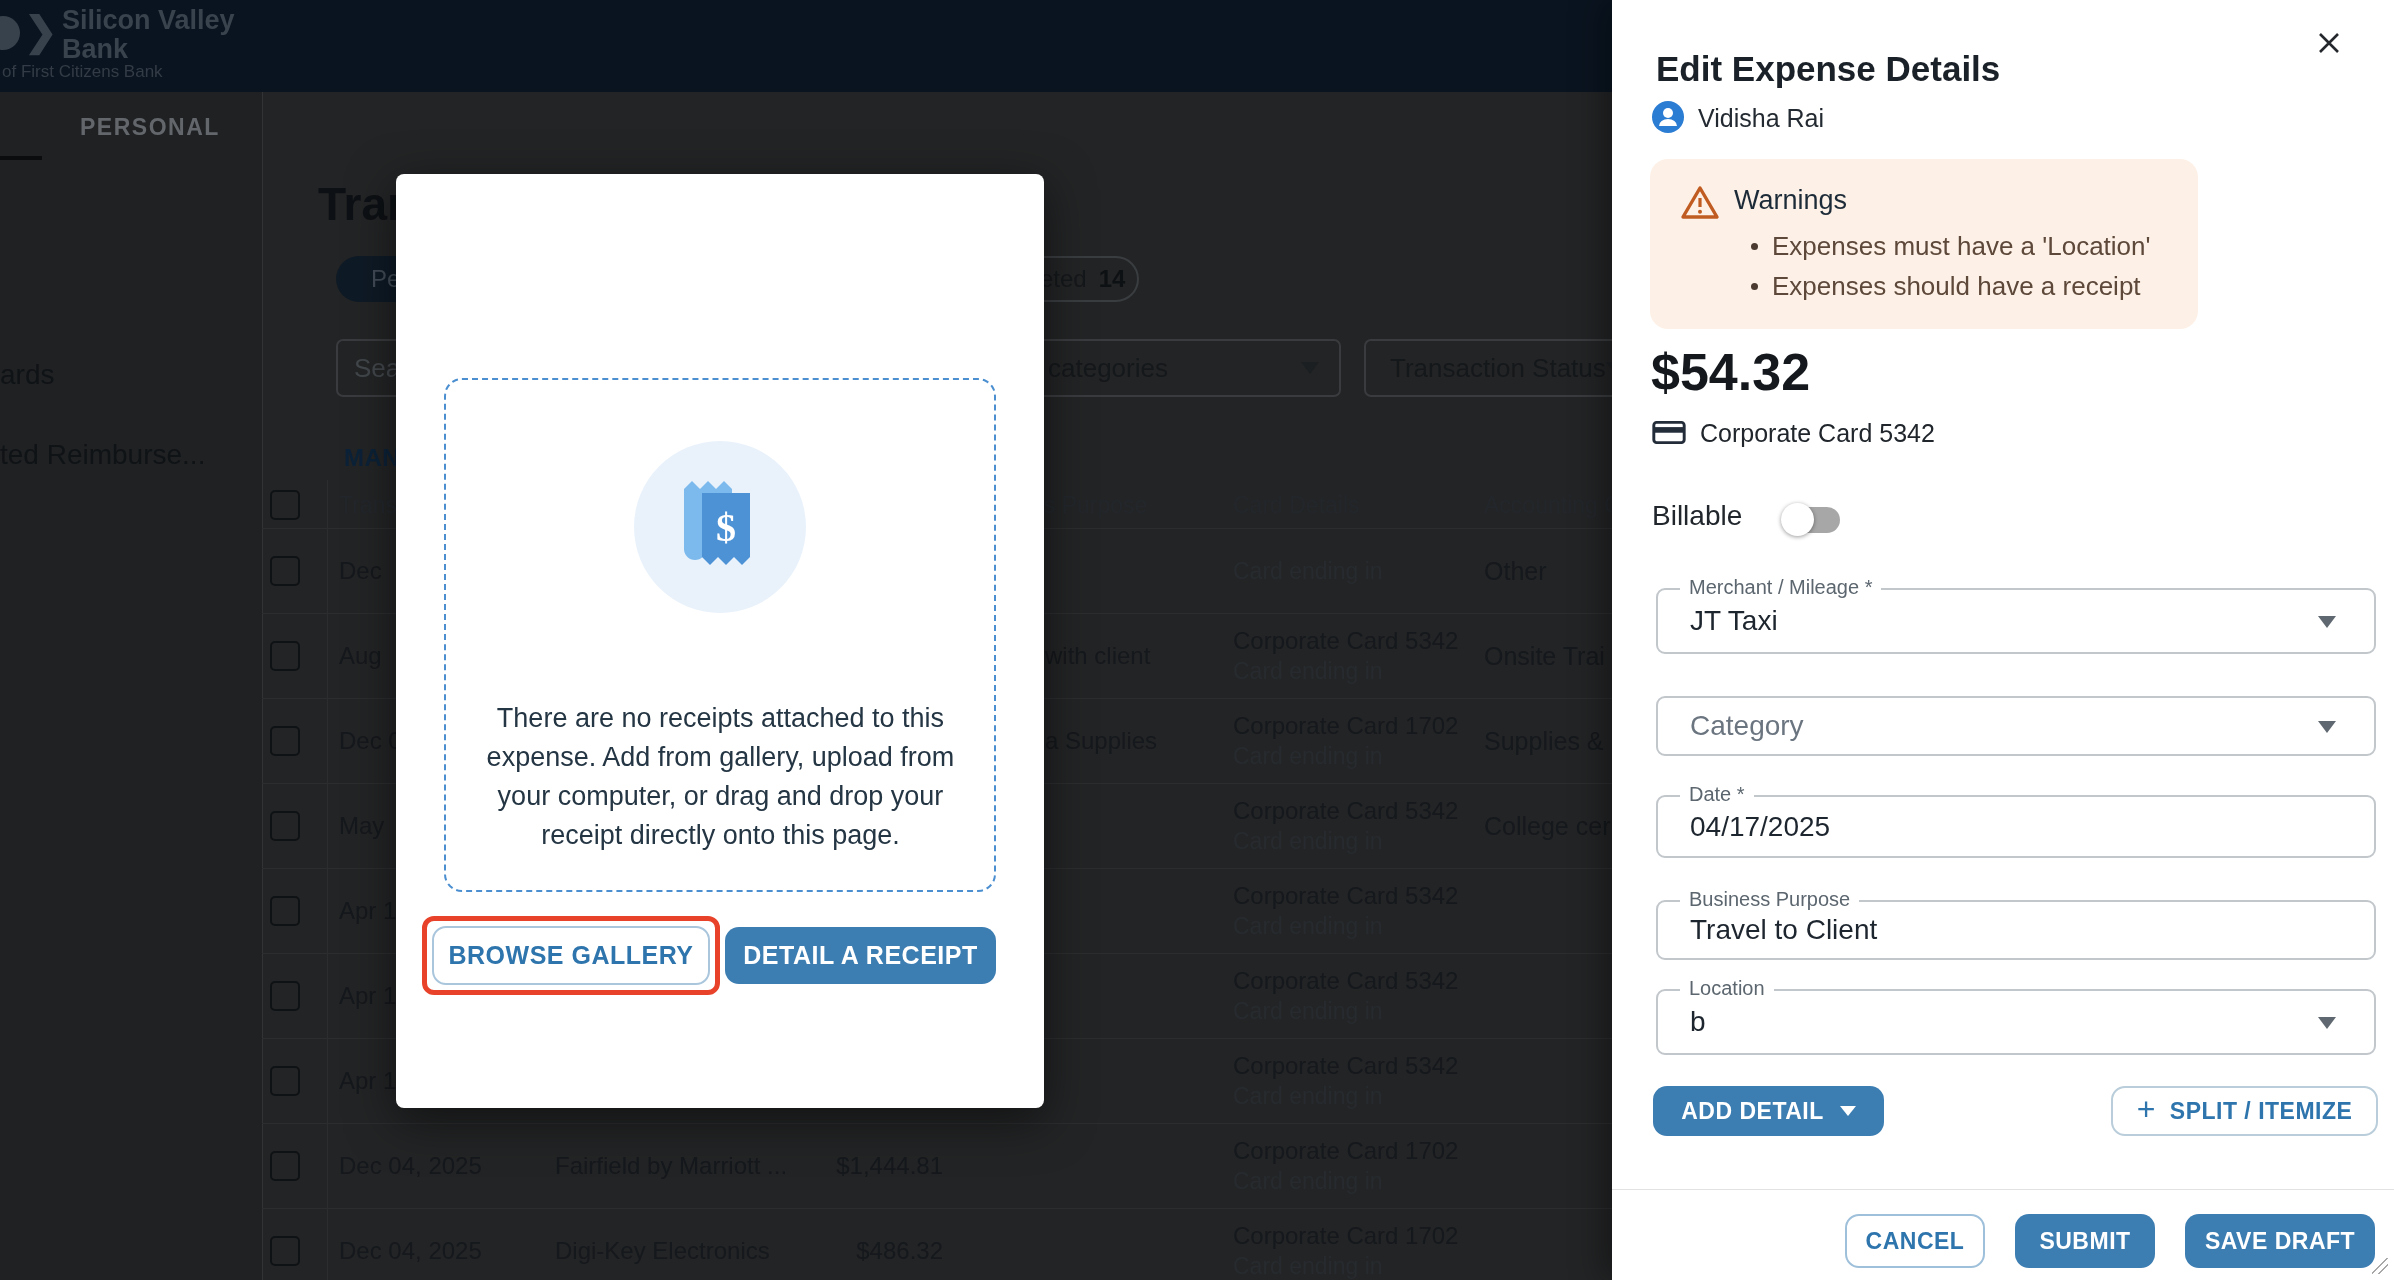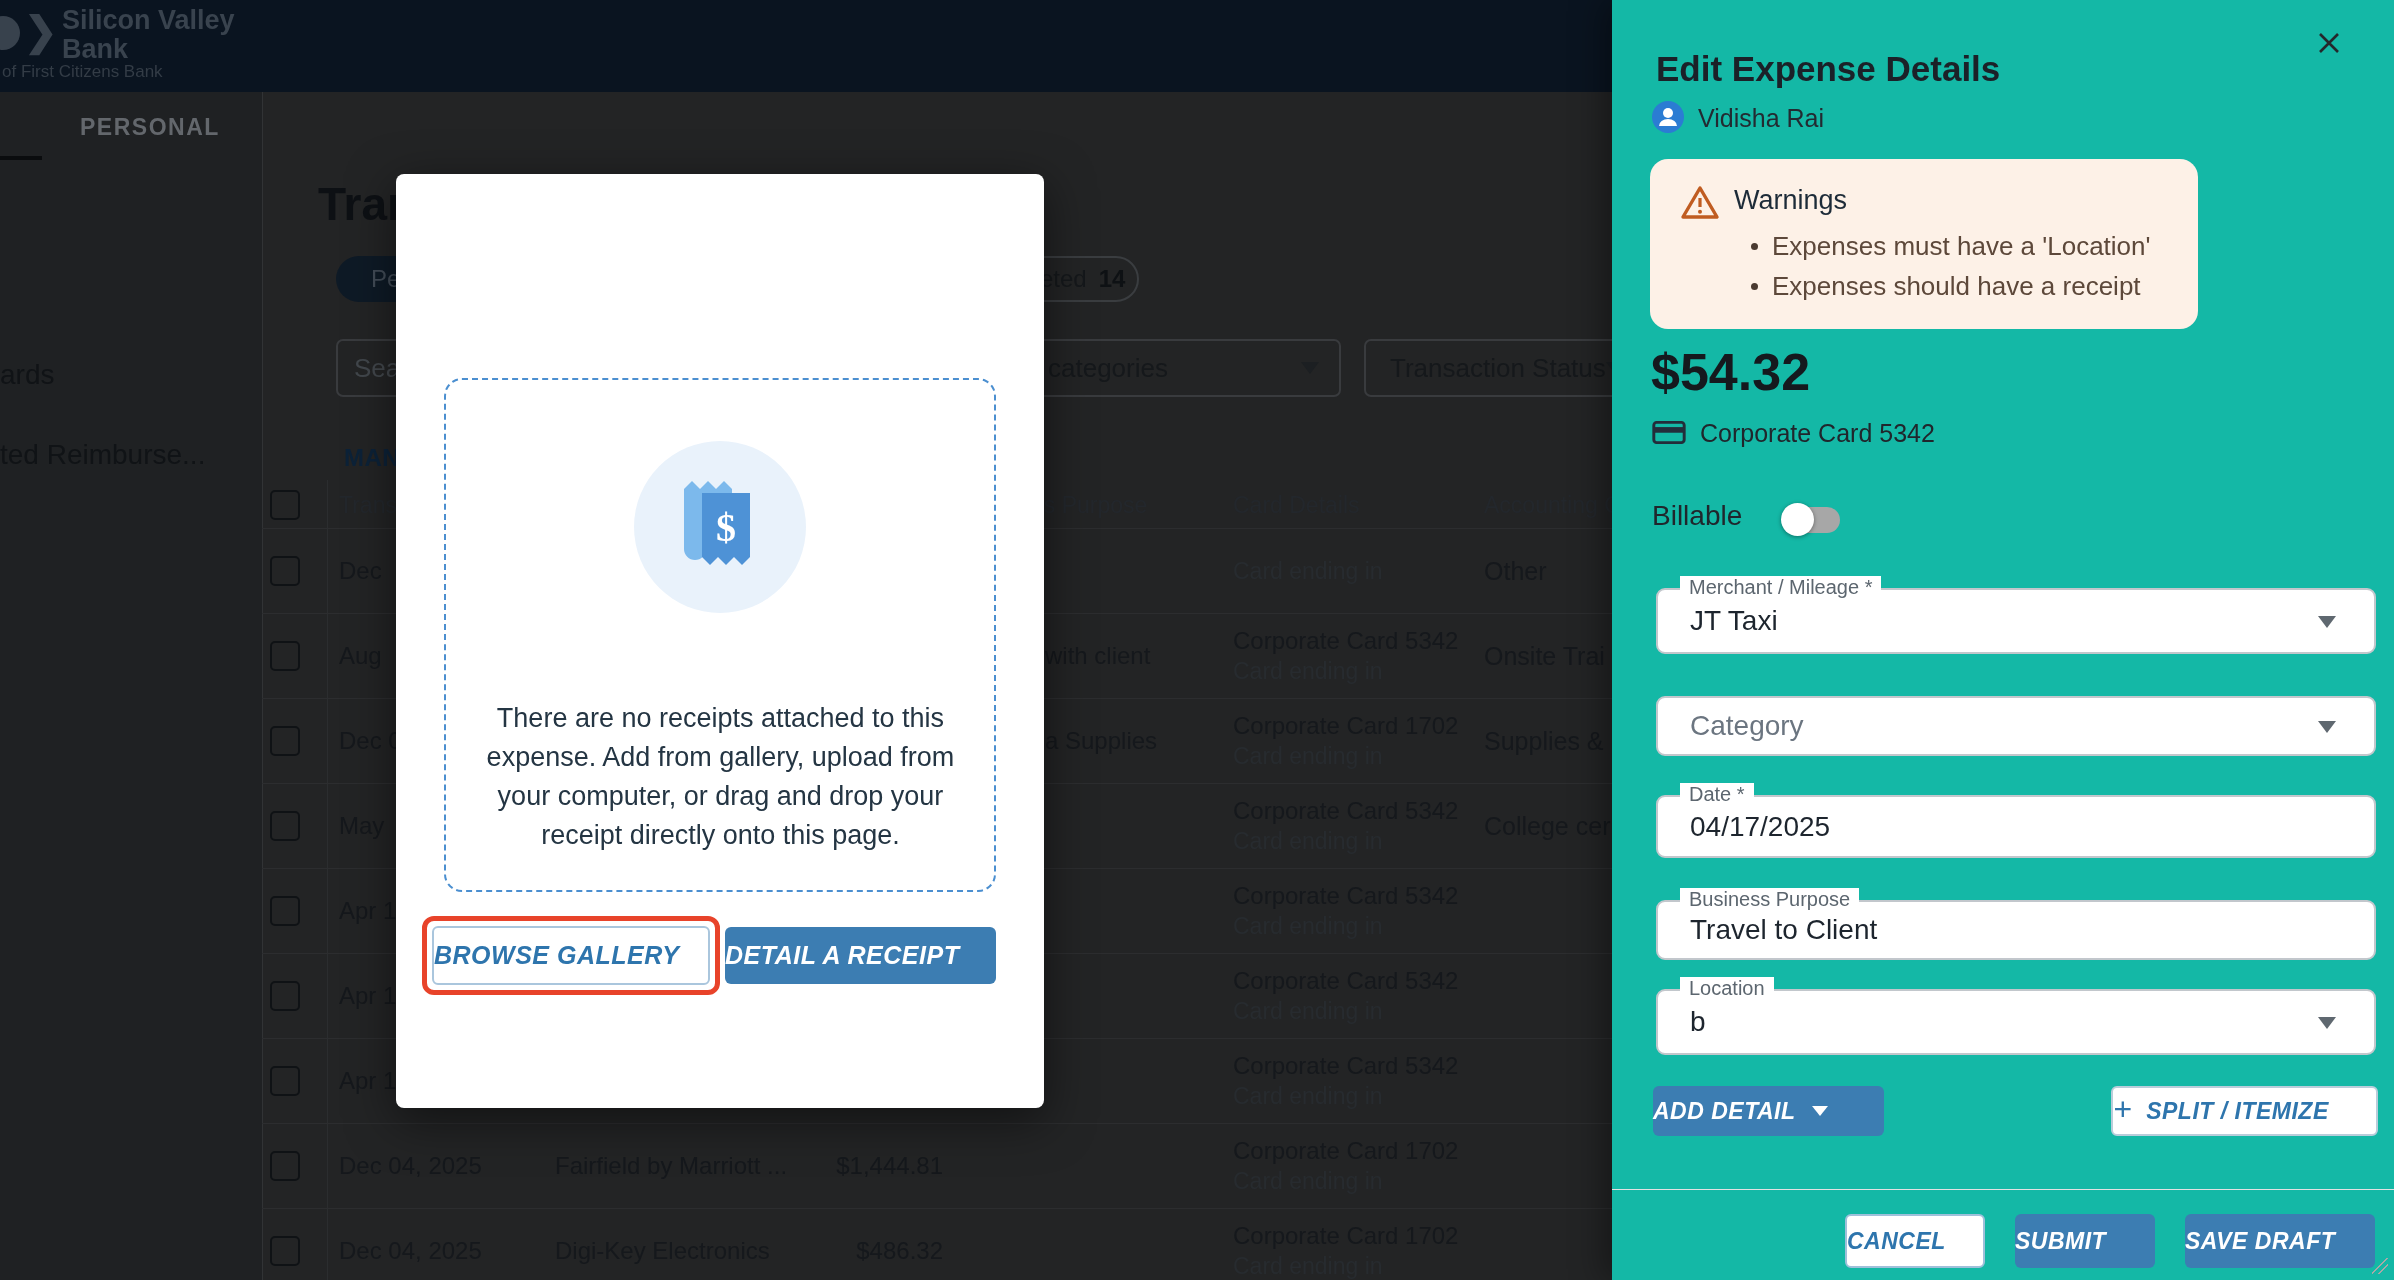--- a/index.html
+++ b/index.html
@@ -46,26 +46,26 @@
   .c-purp{position:absolute;left:783px;top:50%;transform:translateY(-50%);white-space:nowrap;}
   .c-card{position:absolute;left:971px;top:50%;transform:translateY(-50%);line-height:30px;white-space:nowrap;}
   .c-card .l2{font-size:23px;color:#272b2f;}
   .c-acct{position:absolute;left:1222px;top:50%;transform:translateY(-50%);white-space:nowrap;font-size:25px;}
   
   .modal{left:396px;top:174px;width:648px;height:934px;background:#fff;border-radius:8px;
          box-shadow:0 12px 48px rgba(0,0,0,.5);z-index:30;}
   .dropzone{left:48px;top:204px;width:552px;height:514px;border:2px dashed #4b8fd0;border-radius:18px;box-sizing:border-box;}
   .drop-circle{left:238px;top:267px;width:172px;height:172px;border-radius:50%;background:#e9f2fb;display:flex;align-items:center;justify-content:center;}
   .drop-msg{left:72px;top:478px;width:505px;text-align:center;font-size:27px;line-height:39px;color:#243543;margin-top:47px;}
-  .btn{display:flex;align-items:center;border-radius:6px;font-weight:700;letter-spacing:.5px;cursor:pointer;box-sizing:border-box;font-style:italic;}
+  .btn{display:flex;align-items:center;justify-content:center;border-radius:14px;font-weight:700;letter-spacing:.5px;cursor:pointer;box-sizing:border-box;}
   .btn-browse{left:36px;top:752px;width:278px;height:59px;background:#fff;border:2px solid #aac6dd;color:#2e75ad;font-size:25px;}
   .hl-ring{left:26px;top:742px;width:298px;height:79px;border:5px solid #e8432a;border-radius:12px;box-sizing:border-box;z-index:5;pointer-events:none;}
   .btn-upload{left:329px;top:753px;width:271px;height:57px;background:#3c7db2;color:#fff;font-size:25px;}
   
-  .panel{left:1612px;top:0;width:782px;height:1280px;background:#14b8a6;z-index:40;
+  .panel{left:1612px;top:0;width:782px;height:1280px;background:#ffffff;z-index:40;
          box-shadow:-10px 0 30px rgba(0,0,0,.35);}
   .p-title{left:44px;top:20px;font-size:35px;font-weight:700;color:#1b2128;}
   .p-close{left:700px;top:26px;width:34px;height:34px;cursor:pointer;}
   .p-user-ic{left:39px;top:100px;}
   .p-user{left:86px;top:104px;font-size:25px;color:#232a31;}
   .warnbox{left:38px;top:159px;width:548px;height:170px;background:#fdf1e7;border-radius:18px;}
   .warn-ic{left:30px;top:26px;}
   .warn-title{left:84px;top:26px;font-size:27px;color:#1d2b38;}
   .warn-li{position:absolute;left:122px;font-size:26px;color:#5d483a;white-space:nowrap;}
   .warn-li:before{content:"";position:absolute;left:-21px;top:12px;width:7px;height:7px;border-radius:50%;background:#4a3a30;}

